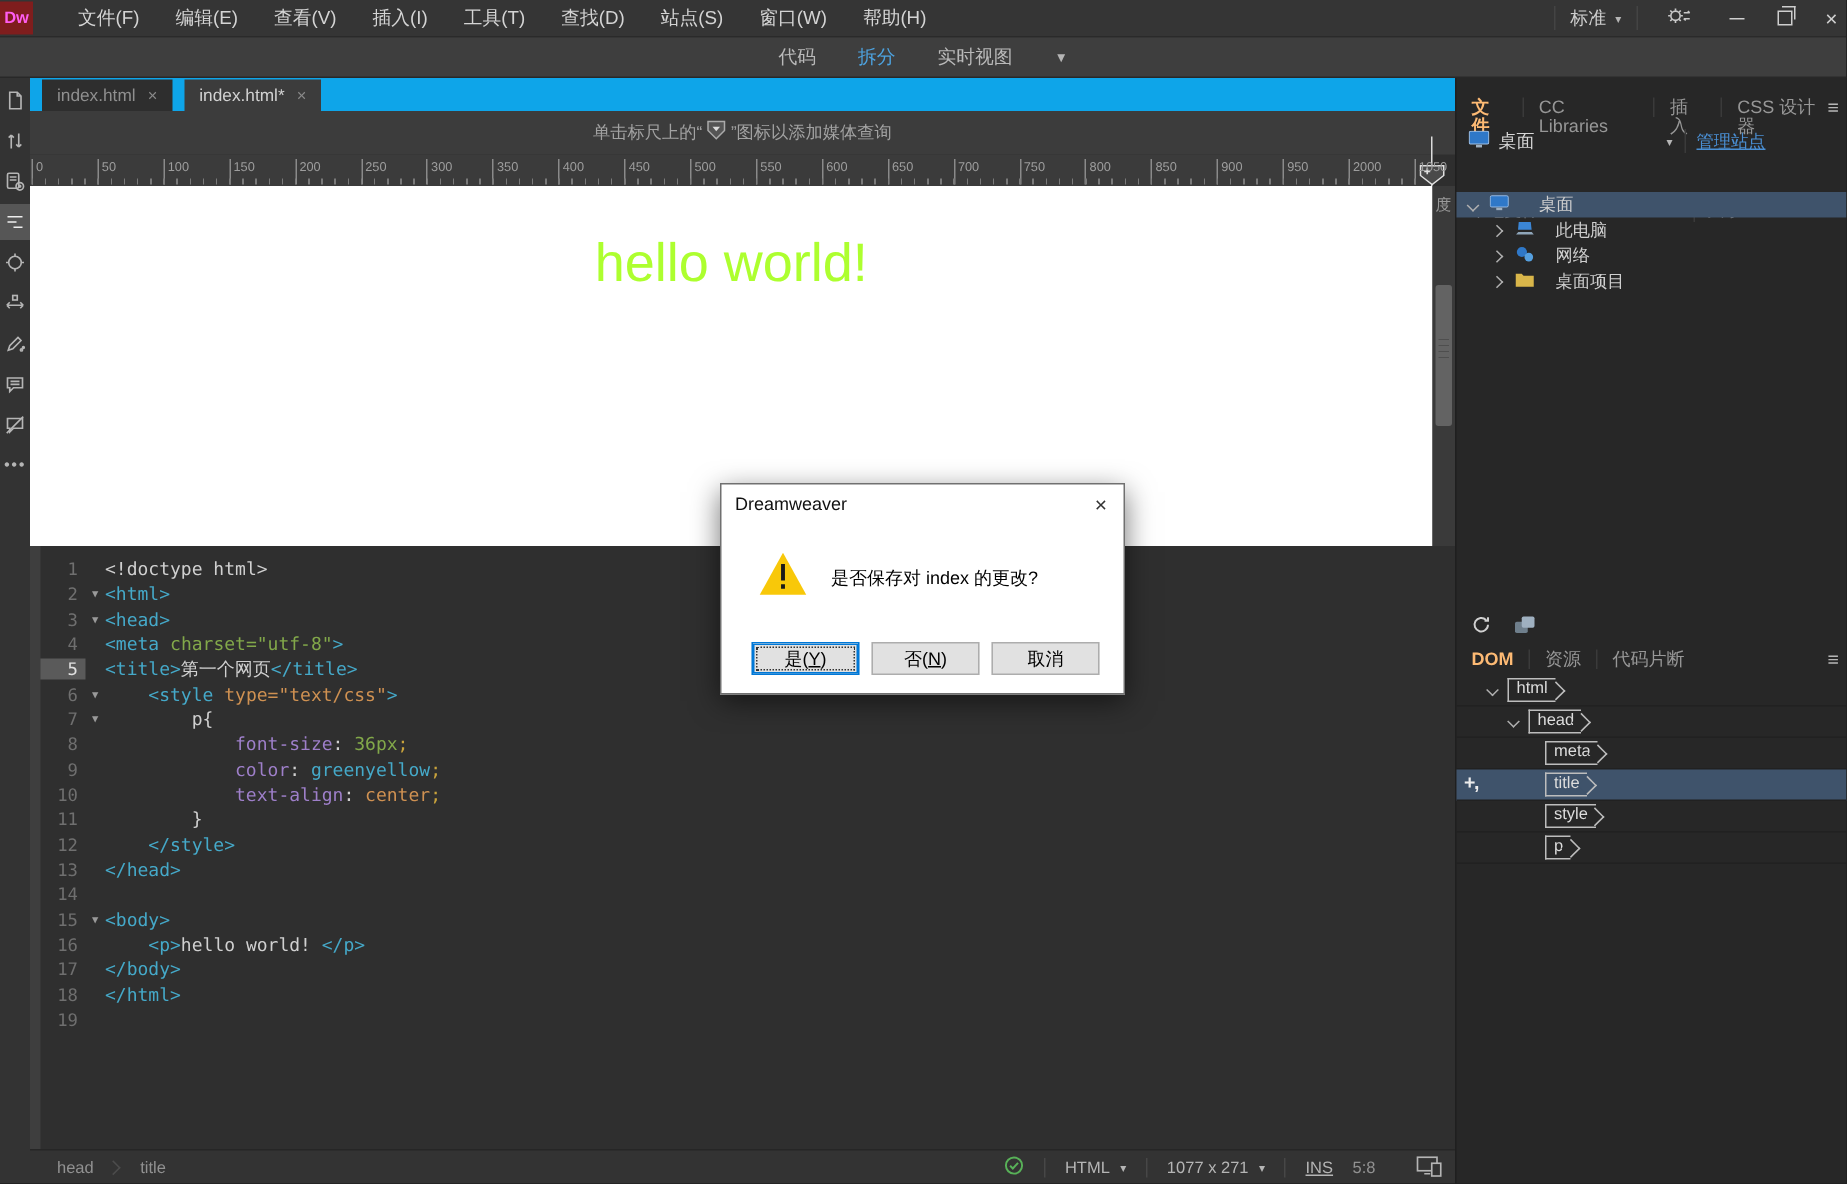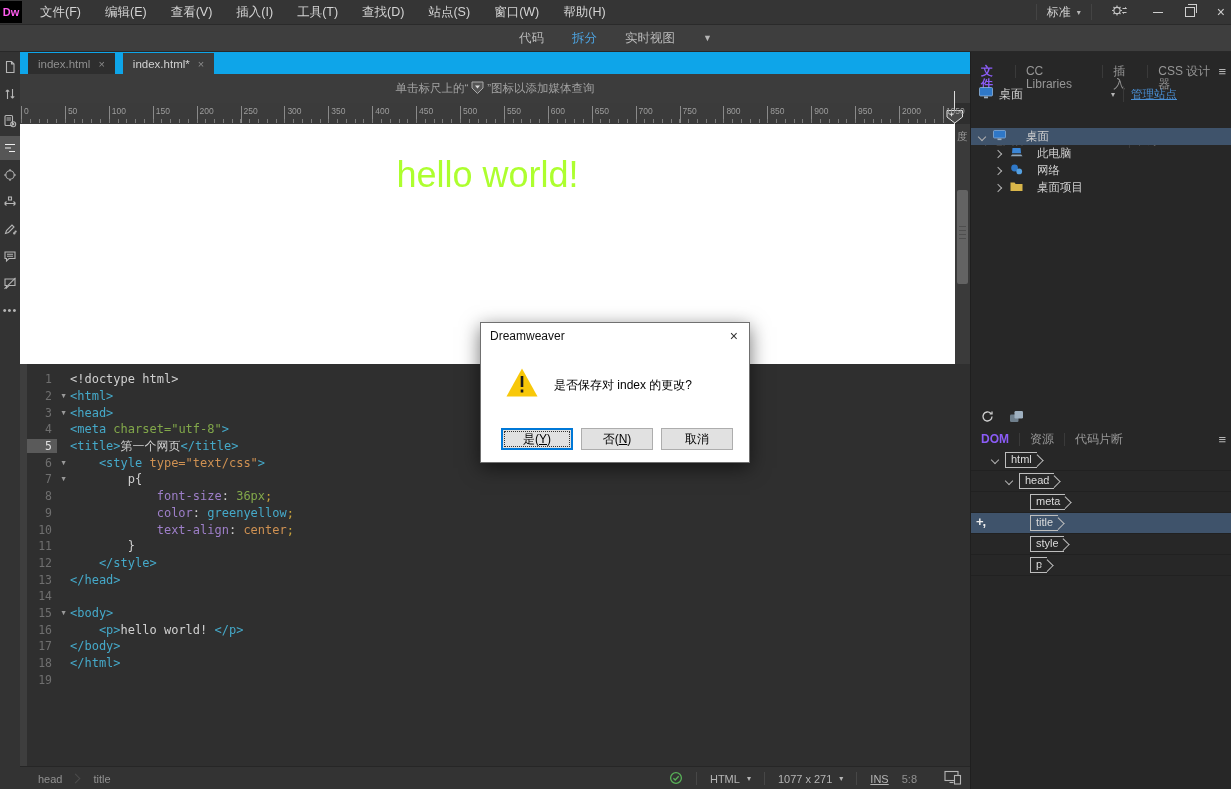--- a/index.html
+++ b/index.html
@@ -2,22 +2,22 @@
 <html><head>
 <meta charset="utf-8">
 <style>
   html,body{margin:0;padding:0;background:#1b1b1b;}
   .app{position:relative;width:1231px;height:789px;background:#2b2b2b;overflow:hidden;
        font-family:"Liberation Sans","DejaVu Sans",sans-serif;color:#cfcfcf;font-size:12px;
        -webkit-font-smoothing:antialiased;}
   
   .menubar{position:absolute;left:0;top:0;width:1231px;height:24px;background:#353535;
            border-bottom:1px solid #2a2a2a;display:flex;align-items:center;}
-  .dw-logo{width:22px;height:22px;background:#000000;color:#ff5df0;font-weight:bold;font-size:11px;
-           display:flex;align-items:center;justify-content:center;margin:1px 10px 1px 0;}
+  .dw-logo{width:22px;height:22px;background:#7f1d1d;color:#ff5df0;font-weight:bold;font-size:11px;
+           display:flex;align-items:center;justify-content:center;margin:1px 22px 1px 0;}
   .menus{display:flex;gap:24px;margin-left:8px;}
   .menu-item{color:#d4d4d4;font-size:12.5px;cursor:default;}
   .mb-right{position:absolute;right:6px;top:0;height:24px;display:flex;align-items:center;gap:18px;}
   .workspace{display:flex;align-items:center;gap:6px;color:#cfcfcf;padding:0 10px;border-left:1px solid #444;border-right:1px solid #444;height:16px;}
   .caret{font-size:8px;color:#b5b5b5;}
   .winbtns{display:flex;gap:22px;align-items:center;margin-left:8px;}
   .wb-min{width:10px;height:1px;background:#cfcfcf;display:inline-block;}
   .wb-restore{position:relative;width:8px;height:8px;border:1px solid #cfcfcf;display:inline-block;}
   .wb-restore::before{content:'';position:absolute;left:2px;top:-4px;width:8px;height:8px;border:1px solid #cfcfcf;border-bottom:none;border-left:none;}
   .wb-close{font-size:14px;color:#cfcfcf;line-height:14px;}
@@ -76,21 +76,21 @@
           transform:rotate(-45deg);margin:0 10px 0 6px;}
   .sb-right{position:absolute;right:8px;display:flex;align-items:center;gap:13px;}
   .sb-sep{width:1px;height:13px;background:#474747;}
   .sb-ins{text-decoration:underline;color:#b5b5b5;}
   .sb-grp{display:flex;align-items:center;gap:7px;}
   
   .rightpanel{position:absolute;left:970px;top:52px;width:261px;height:737px;background:#272727;border-left:1px solid #1f1f1f;}
   .ptabs{position:absolute;left:0;top:9px;width:100%;height:21px;display:flex;align-items:center;font-size:12px;}
   .ptab{padding:0 10px;color:#979797;border-right:1px solid #3a3a3a;height:13px;line-height:13px;}
   .ptab:last-of-type{border-right:none;}
-  .ptab.active{color:#8b5cf6;font-weight:bold;}
+  .ptab.active{color:#fdba74;font-weight:bold;}
   .burger{position:absolute;right:6px;color:#b5b5b5;font-size:13px;}
   .siterow{position:absolute;left:0;top:31px;width:100%;height:22px;display:flex;align-items:center;}
   .site-ic{margin:0 6px 0 8px;}
   .site-name{color:#d6d6d6;}
   .site-caret{position:absolute;left:140px;font-size:8px;color:#b5b5b5;}
   .site-div{position:absolute;left:152px;top:3px;width:1px;height:16px;background:#3a3a3a;}
   .manage{position:absolute;left:160px;color:#4a8fd4;text-decoration:underline;font-size:11.5px;text-align:right;}
   .colsrow{position:absolute;left:0;top:55px;width:100%;height:19px;color:#8d8d8d;font-size:11.5px;margin-top:24px;}
   .col-local{position:absolute;left:9px;top:2px;}
   .col-div{position:absolute;left:158px;top:2px;width:1px;height:15px;background:#3a3a3a;}

